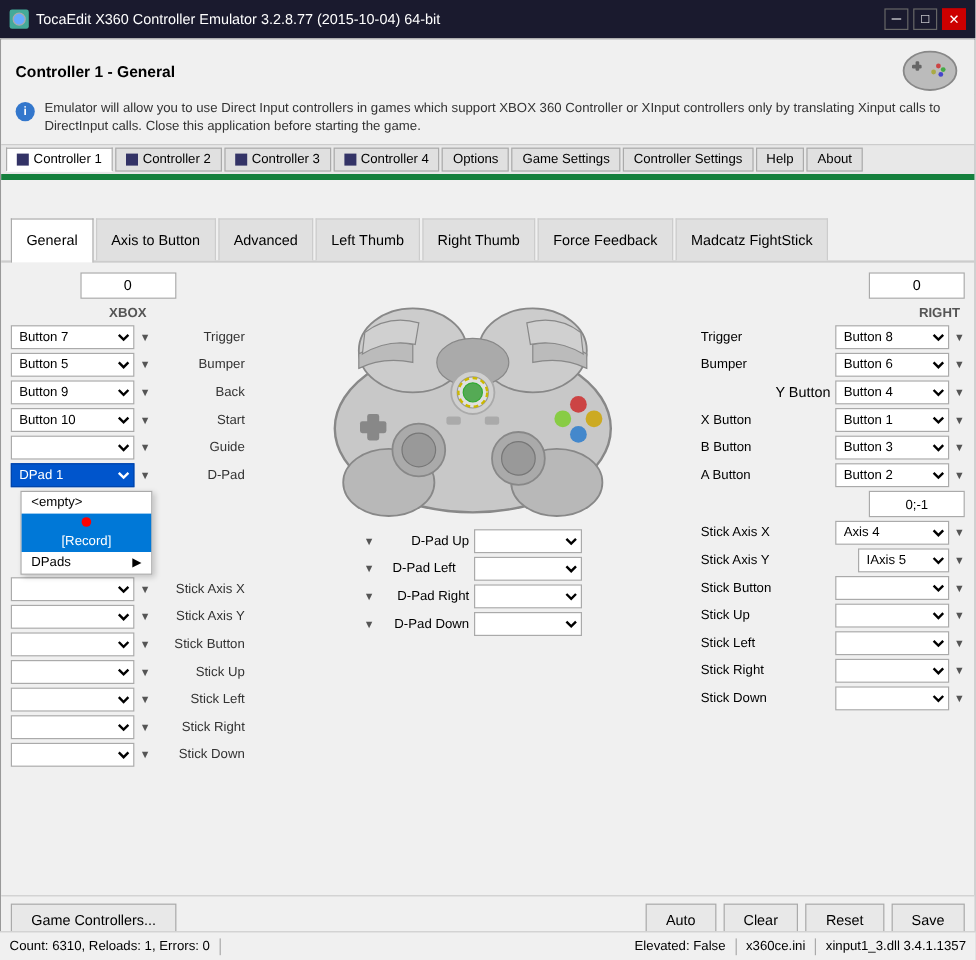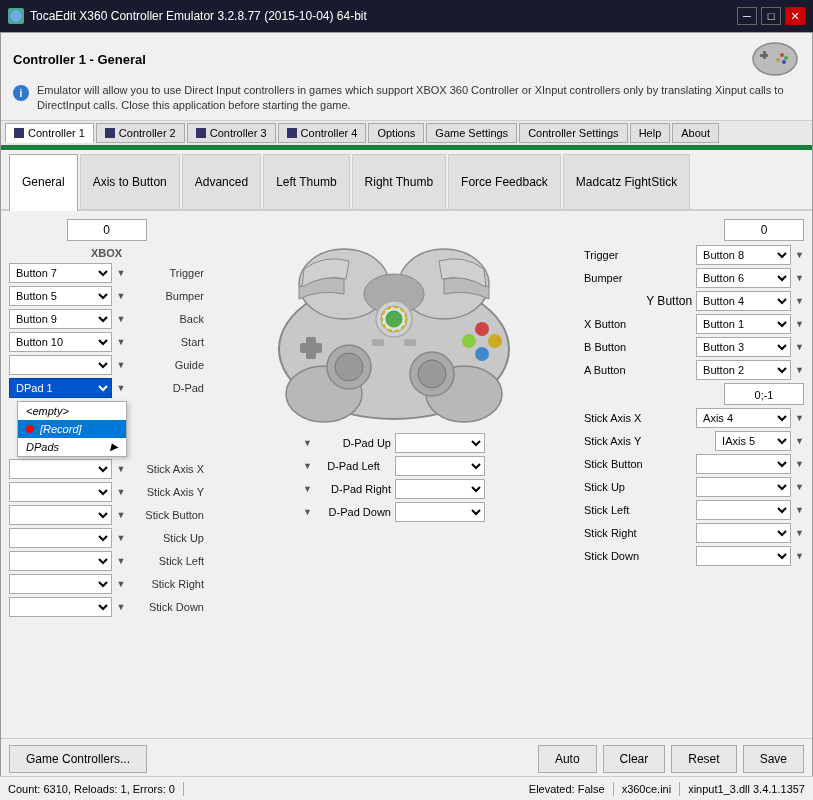--- a/index.html
+++ b/index.html
@@ -114,27 +114,28 @@
 
     
     .sub-tabs {
       display: flex;
       padding: 4px 8px 0;
       gap: 0;
       border-bottom: 2px solid #ccc;
       background: #f0f0f0;
     }
     .sub-tab {
-      padding: 20px 12px;
+      padding: 10px 12px;
       border: 1px solid #ccc;
       border-bottom: none;
       background: #e0e0e0;
       cursor: pointer;
       font-size: 12px;
       margin-right: 2px;
+      margin-top: 28px;
     }
     .sub-tab.active {
       background: #fff;
       border-color: #aaa;
       border-bottom-color: #fff;
       margin-bottom: -2px;
     }
 
     
     .val-input {
@@ -203,20 +204,21 @@
       align-items: center;
       gap: 6px;
     }
     .dropdown-item:hover, .dropdown-item.selected {
       background: #0078d7;
       color: white;
     }
     .dropdown-item.selected {
       background: #0078d7;
       color: white;
+      flex-direction: column;
     }
     .record-dot {
       width: 8px;
       height: 8px;
       border-radius: 50%;
       background: red;
       flex-shrink: 0;
     }
 
     
@@ -379,21 +381,21 @@
           <span style="font-size:9px;color:#555;">▼</span>
           <label>Guide</label>
         </div>
 
         <div class="map-row" style="position:relative;">
           <select class="map-select dpad1-select" style="background:#0055cc;color:white;border:1px solid #0044aa;"><option>DPad 1</option></select>
           <span style="font-size:9px;color:#555;">▼</span>
           <label>D-Pad</label>
         </div>
 
-        <div class="dropdown-menu" style="left:8px; top: auto; position:relative; margin-top:0; margin-left:0; width:110px; background:white; border:1px solid #aaa; z-index:100; box-shadow:2px 2px 5px rgba(0,0,0,0.2);font-style:italic;">
+        <div class="dropdown-menu" style="left:8px; top: auto; position:relative; margin-top:0; margin-left:0; width:110px; background:white; border:1px solid #aaa; z-index:100; box-shadow:2px 2px 5px rgba(0,0,0,0.2);">
           <div class="dropdown-item">
             <span>&lt;empty&gt;</span>
           </div>
           <div class="dropdown-item selected" style="background:#0078d7;color:white; display:flex;align-items:center;gap:6px;">
             <span class="record-dot" style="width:8px;height:8px;border-radius:50%;background:red;flex-shrink:0;"></span>
             <span>[Record]</span>
           </div>
           <div class="dropdown-item" style="display:flex;align-items:center;justify-content:space-between;">
             <span>DPads</span>
             <span style="font-size:10px;">▶</span>
@@ -509,20 +511,21 @@
             <label style="font-size:11px;width:75px;text-align:right;">D-Pad Down</label>
             <select class="dpad-select" style="width:90px;height:20px;border:1px solid #aaa;font-size:11px;"><option></option></select>
           </div>
         </div>
       </div>
 
       <div style="width:220px; flex-shrink:0;">
         <div style="display:flex; justify-content:flex-end; margin-bottom:4px;">
           <input class="val-input" type="text" value="0" style="width: 80px; height: 22px; border: 1px solid rgb(170, 170, 170); text-align: center; font-size: 12px;">
         </div>
+        <div class="section-label" style="text-align:right;margin-right:4px;">RIGHT</div>
 
         <div style="display:flex;align-items:center;margin-bottom:3px;gap:4px;">
           <label style="font-size:11px;flex:1;">Trigger</label>
           <select class="map-select" style="width:95px;"><option>Button 8</option></select>
           <span style="font-size:9px;color:#555;">▼</span>
         </div>
         <div style="display:flex;align-items:center;margin-bottom:3px;gap:4px;">
           <label style="font-size:11px;flex:1;">Bumper</label>
           <select class="map-select" style="width:95px;"><option>Button 6</option></select>
           <span style="font-size:9px;color:#555;">▼</span>

